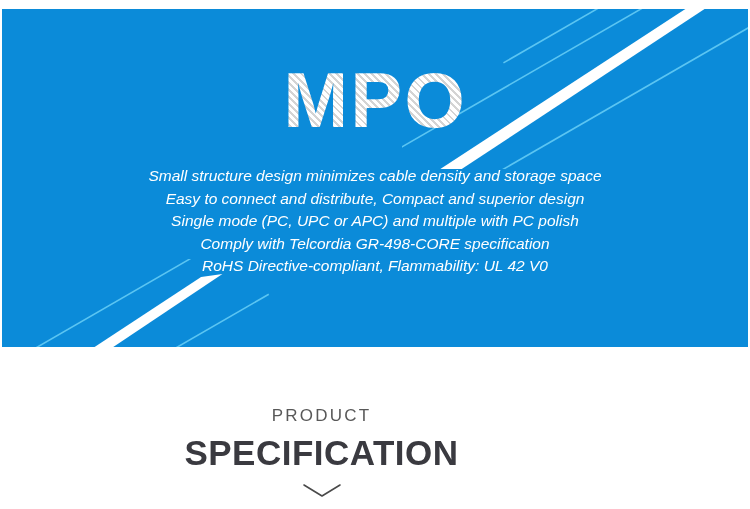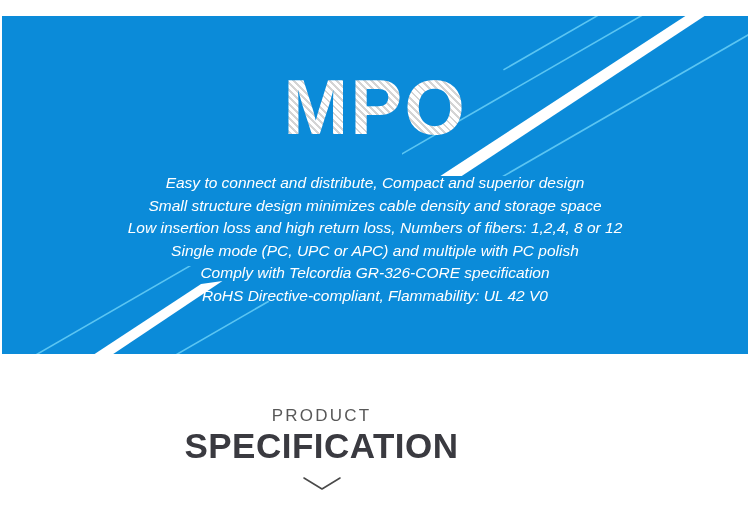--- a/index.html
+++ b/index.html
@@ -19,21 +19,21 @@
     width: 750px;
     height: 509px;
     background: #ffffff;
     overflow: hidden;
   }
 
   
   .hero {
     position: absolute;
     left: 2px;
-    top: 16px;
+    top: 9px;
     width: 746px;
     height: 338px;
     background: #0b8bd9;
     overflow: hidden;
   }
 
   
   .stripes {
     position: absolute;
     pointer-events: none;
@@ -94,20 +94,21 @@
     text-align: center;
   }
   .eyebrow {
     margin-top: 20px;
     font-size: 17px;
     letter-spacing: 2.2px;
     color: #585858;
     font-family: "Liberation Sans", sans-serif;
   }
   .headline {
+    margin-top: 7px;
     font-size: 35px;
     font-weight: 700;
     letter-spacing: 0.5px;
     color: #3a3a40;
     font-family: "Liberation Sans", sans-serif;
   }
   .chevron {
     margin-top: 10px;
     display: inline-block;
     line-height: 0;
@@ -139,25 +140,24 @@
           <rect x="30" y="122" width="300" height="1.6" fill="#5bc5f2"></rect>
         </g>
       </svg>
     </div>
 
     <div class="mpo-wrap">
       <span class="mpo-title">MPO</span>
     </div>
 
     <div class="features">
+      <div class="feature-line">Small structure design minimizes cable density and storage space</div>
       <div class="feature-line">Easy to connect and distribute, Compact and superior design</div>
-      <div class="feature-line">Small structure design minimizes cable density and storage space</div>
-      <div class="feature-line">Low insertion loss and high return loss, Numbers of fibers: 1,2,4, 8 or 12</div>
       <div class="feature-line">Single mode (PC, UPC or APC) and multiple with PC polish</div>
-      <div class="feature-line">Comply with Telcordia GR-326-CORE specification</div>
+      <div class="feature-line">Comply with Telcordia GR-498-CORE specification</div>
       <div class="feature-line">RoHS Directive-compliant, Flammability: UL 42 V0</div>
     </div>
 
   </div>
 
   <div class="footer">
     <div class="eyebrow">PRODUCT</div>
     <div class="headline">SPECIFICATION</div>
     <div class="chevron">
       <svg width="40" height="16" viewBox="0 0 40 16">

